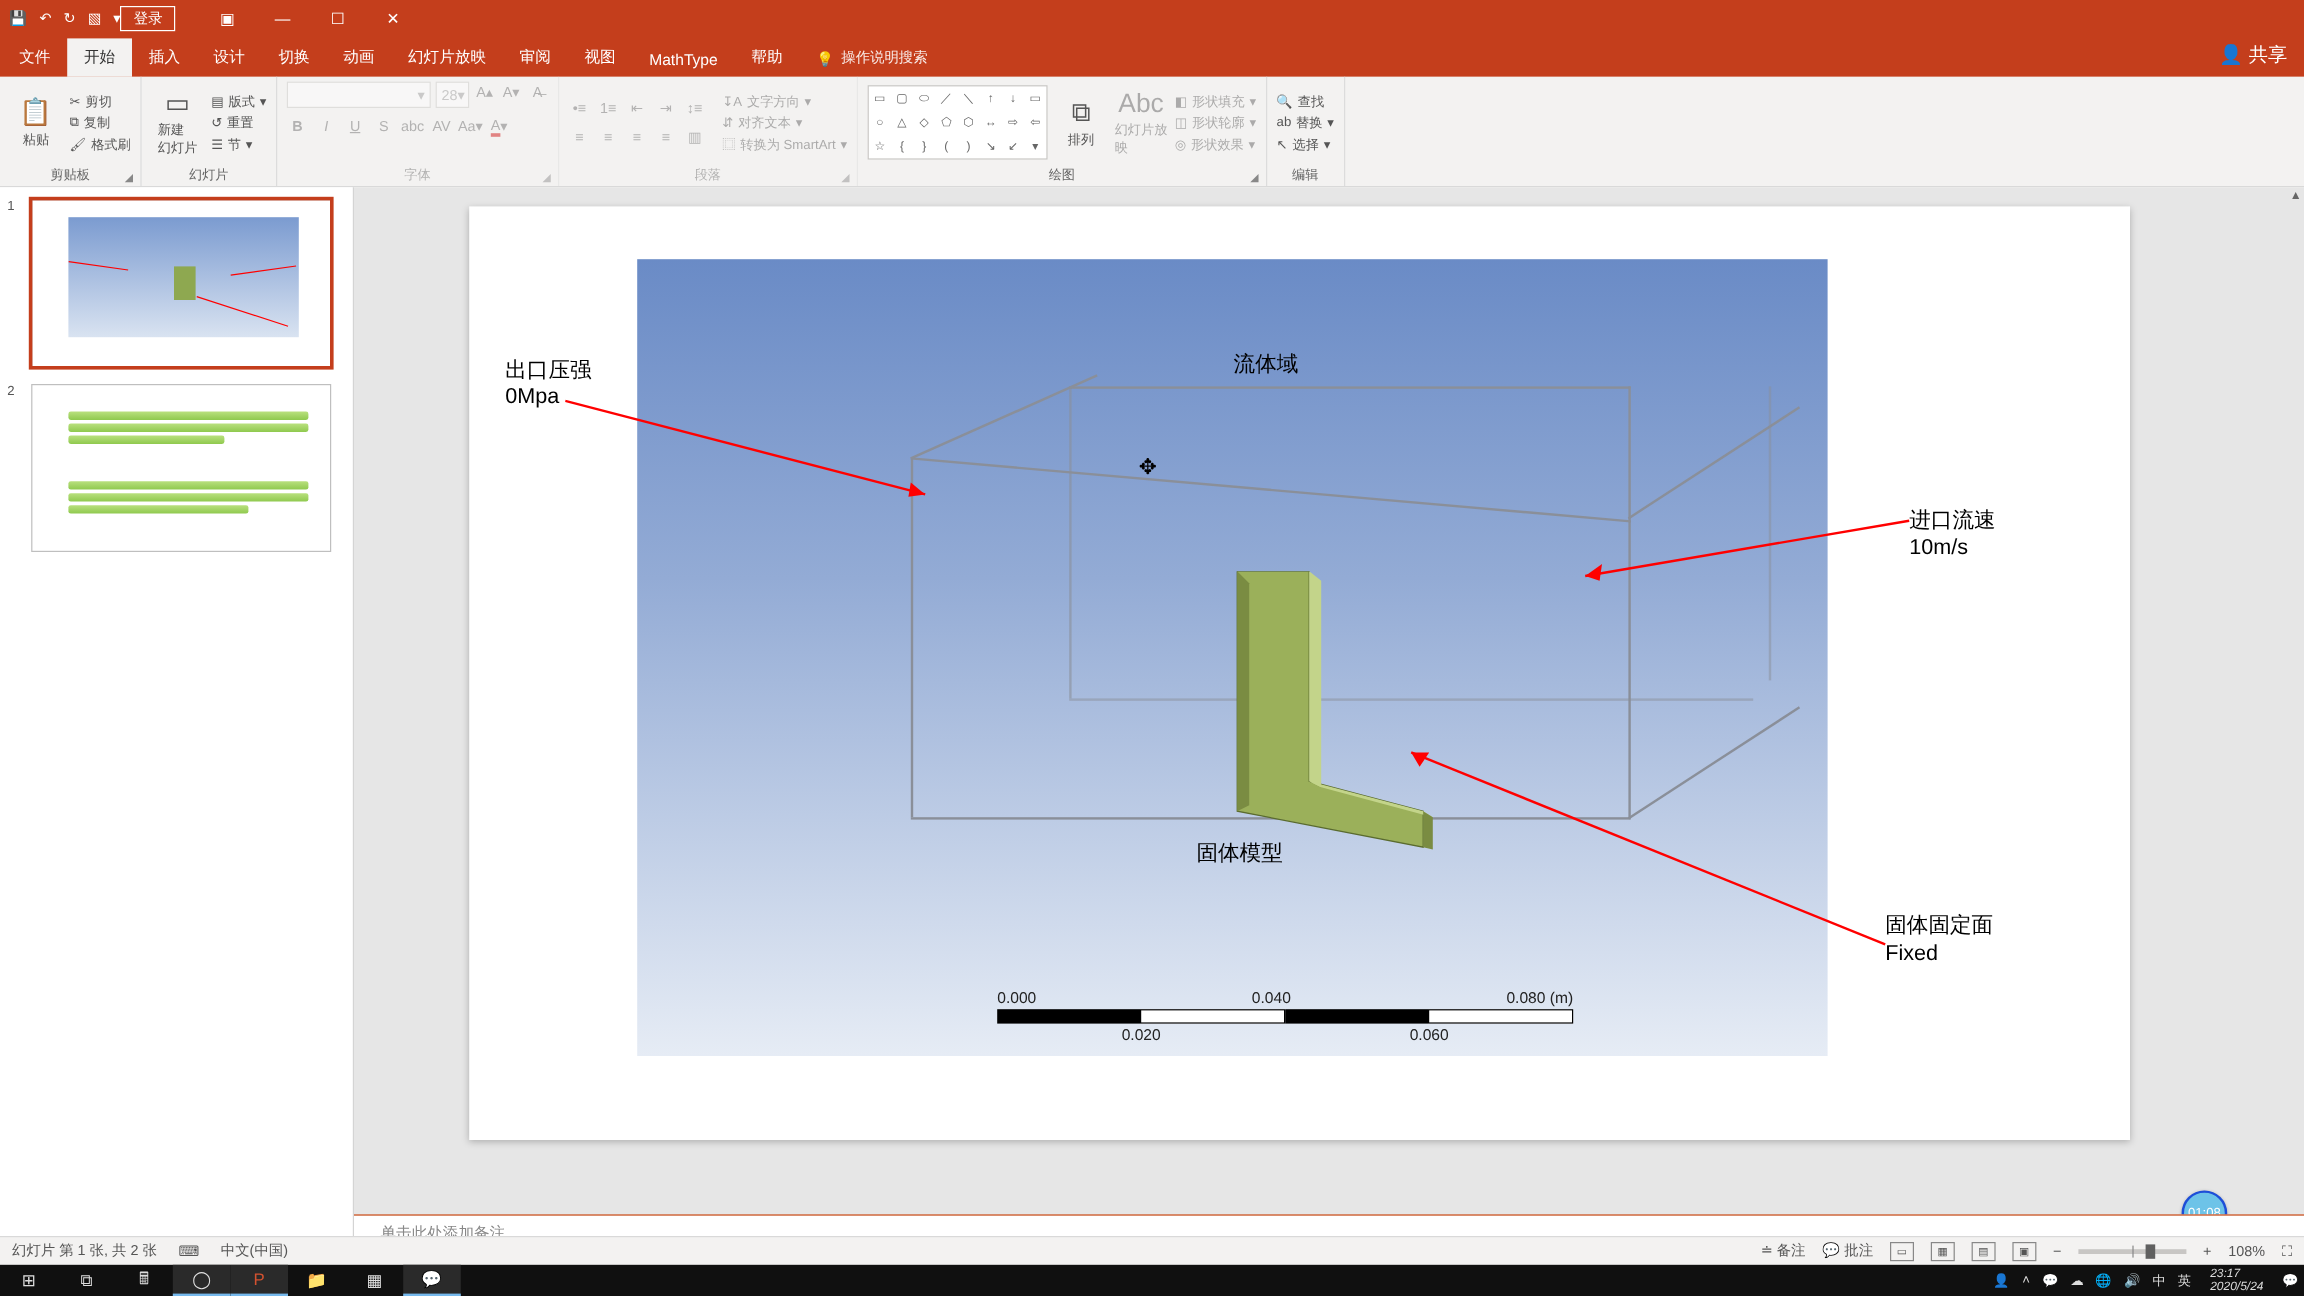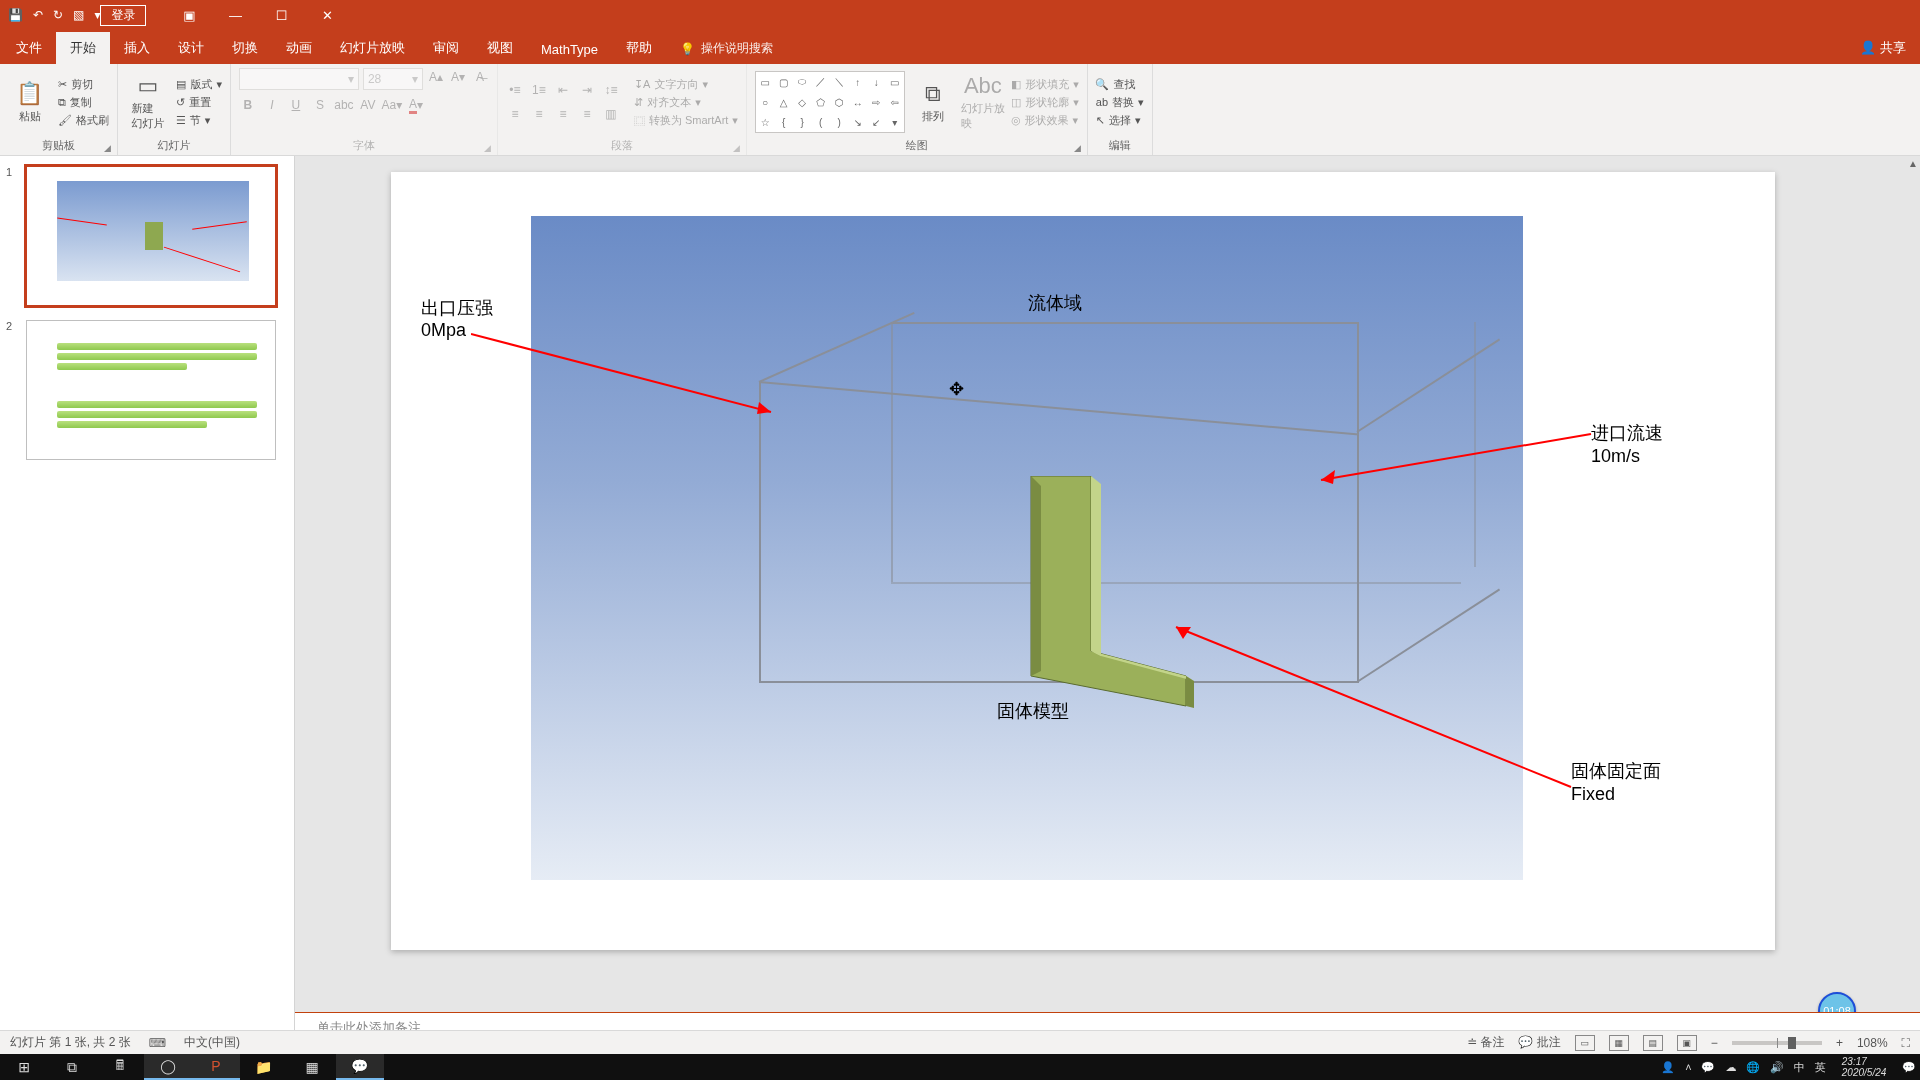--- a/index.html
+++ b/index.html
@@ -14,34 +14,34 @@
 .titlebar .winbtns .login { border: 1px solid #fff; padding: 1px 8px; margin-right: 20px; font-size: 12px; }
 .titlebar .winbtns span { width: 46px; text-align: center; cursor: pointer; font-size: 13px; }
 
 
 .ribbon-tabs { height: 34px; background: #C43E1C; display: flex; align-items: flex-end; color: #fff; font-size: 13px; padding-left: 2px; }
 .ribbon-tabs .tab { padding: 7px 14px; cursor: pointer; }
 .ribbon-tabs .tab.file { background: transparent; }
 .ribbon-tabs .tab.active { background: #F3F2F1; color: #333; }
 .ribbon-tabs .spacer { flex: 1; }
 .ribbon-tabs .tell { display:flex; align-items:center; gap:6px; padding: 7px 14px; color: #fff; opacity: .9; font-size:12px; }
-.ribbon-tabs .share { padding: 7px 14px; color:#fff; font-size:13px; }
+.ribbon-tabs .share { padding: 7px 14px; color:#fff; font-size:16px; }
 
 
 .ribbon { height: 92px; background: #F3F2F1; border-bottom: 1px solid #d9d9d9; display: flex; font-size: 11px; color: #555; }
 .group { padding: 4px 8px 2px; border-right: 1px solid #dcdcdc; display: flex; flex-direction: column; justify-content: space-between; }
 .group .content { flex:1; display:flex; align-items:center; gap:6px; }
 .group .label { text-align:center; font-size:11px; color:#666; padding-top:2px; position:relative; }
 .group .label .launcher { position:absolute; right:-2px; bottom:0; font-size:9px; color:#888; }
 .bigbtn { display:flex; flex-direction:column; align-items:center; justify-content:center; width:44px; height:62px; cursor:pointer; }
 .bigbtn .glyph { font-size:22px; margin-bottom:2px; }
 .smrow { display:flex; flex-direction:column; gap:3px; }
 .smbtn { display:flex; align-items:center; gap:4px; font-size:11px; cursor:pointer; }
 .fontbox, .sizebox { border:1px solid #c8c6c4; background:#fff; height:22px; font-size:12px; padding:0 4px; display:flex; align-items:center; justify-content:space-between; color:#999; }
-.fontbox { width:120px; } .sizebox { width:60px; }
+.fontbox { width:120px; } .sizebox { width:28px; }
 .iconrow { display:flex; gap:6px; }
 .iconbtn { width:18px; height:18px; display:flex; align-items:center; justify-content:center; color:#666; cursor:pointer; font-size:12px; }
 .shapes-gallery { width:150px; height:62px; background:#fff; border:1px solid #c8c6c4; display:grid; grid-template-columns:repeat(8,1fr); grid-template-rows:repeat(3,1fr); font-size:10px; color:#666; }
 .shapes-gallery span { display:flex; align-items:center; justify-content:center; }
 .disabled { opacity:.45; }
 
 
 .workspace { position:absolute; top:156px; left:0; right:0; bottom:38px; background:#E6E6E6; display:flex; }
 .slidepanel { width:295px; background:#fff; border-right:1px solid #d4d4d4; padding:10px 10px; overflow-y:auto; }
 .thumb-wrap { position:relative; margin-bottom:14px; }
@@ -354,20 +354,37 @@
           <polygon points="115,175 125,180 218,205 210,200" fill="#c3d48a"></polygon>
           <polygon points="210,200 218,205 218,232 210,230" fill="#7a8c42"></polygon>
         </svg>
 
         <div class="label-txt" style="left:497px; top:76px;">流体域</div>
 
         <div class="label-txt" style="left:466px; top:484px;">固体模型</div>
 
         <div class="cursor-move">✥</div>
 
+        <div class="scalebar">
+          <div class="ticks">
+            <span>0.000</span>
+            <span>0.040</span>
+            <span>0.080 (m)</span>
+          </div>
+          <div class="bar">
+            <div style="background:#000"></div>
+              <div style="background:#fff;border:1px solid #000"></div>
+            <div style="background:#000"></div>
+              <div style="background:#fff;border:1px solid #000"></div>
+          </div>
+          <div class="ticks" style="justify-content:space-around; margin-top:2px;">
+            <span>0.020</span>
+            <span>0.060</span>
+          </div>
+        </div>
       </div>
 
       <div class="label-txt" style="left:30px; top:126px; line-height:1.2;">
         <span>出口压强</span><br><span>0Mpa</span>
       </div>
       <div class="label-txt" style="left:1200px; top:250px;">
         <span>进口流速</span><br><span>10m/s</span>
       </div>
       <div class="label-txt" style="left:1180px; top:588px;">
         <span>固体固定面</span><br><span>Fixed</span>

